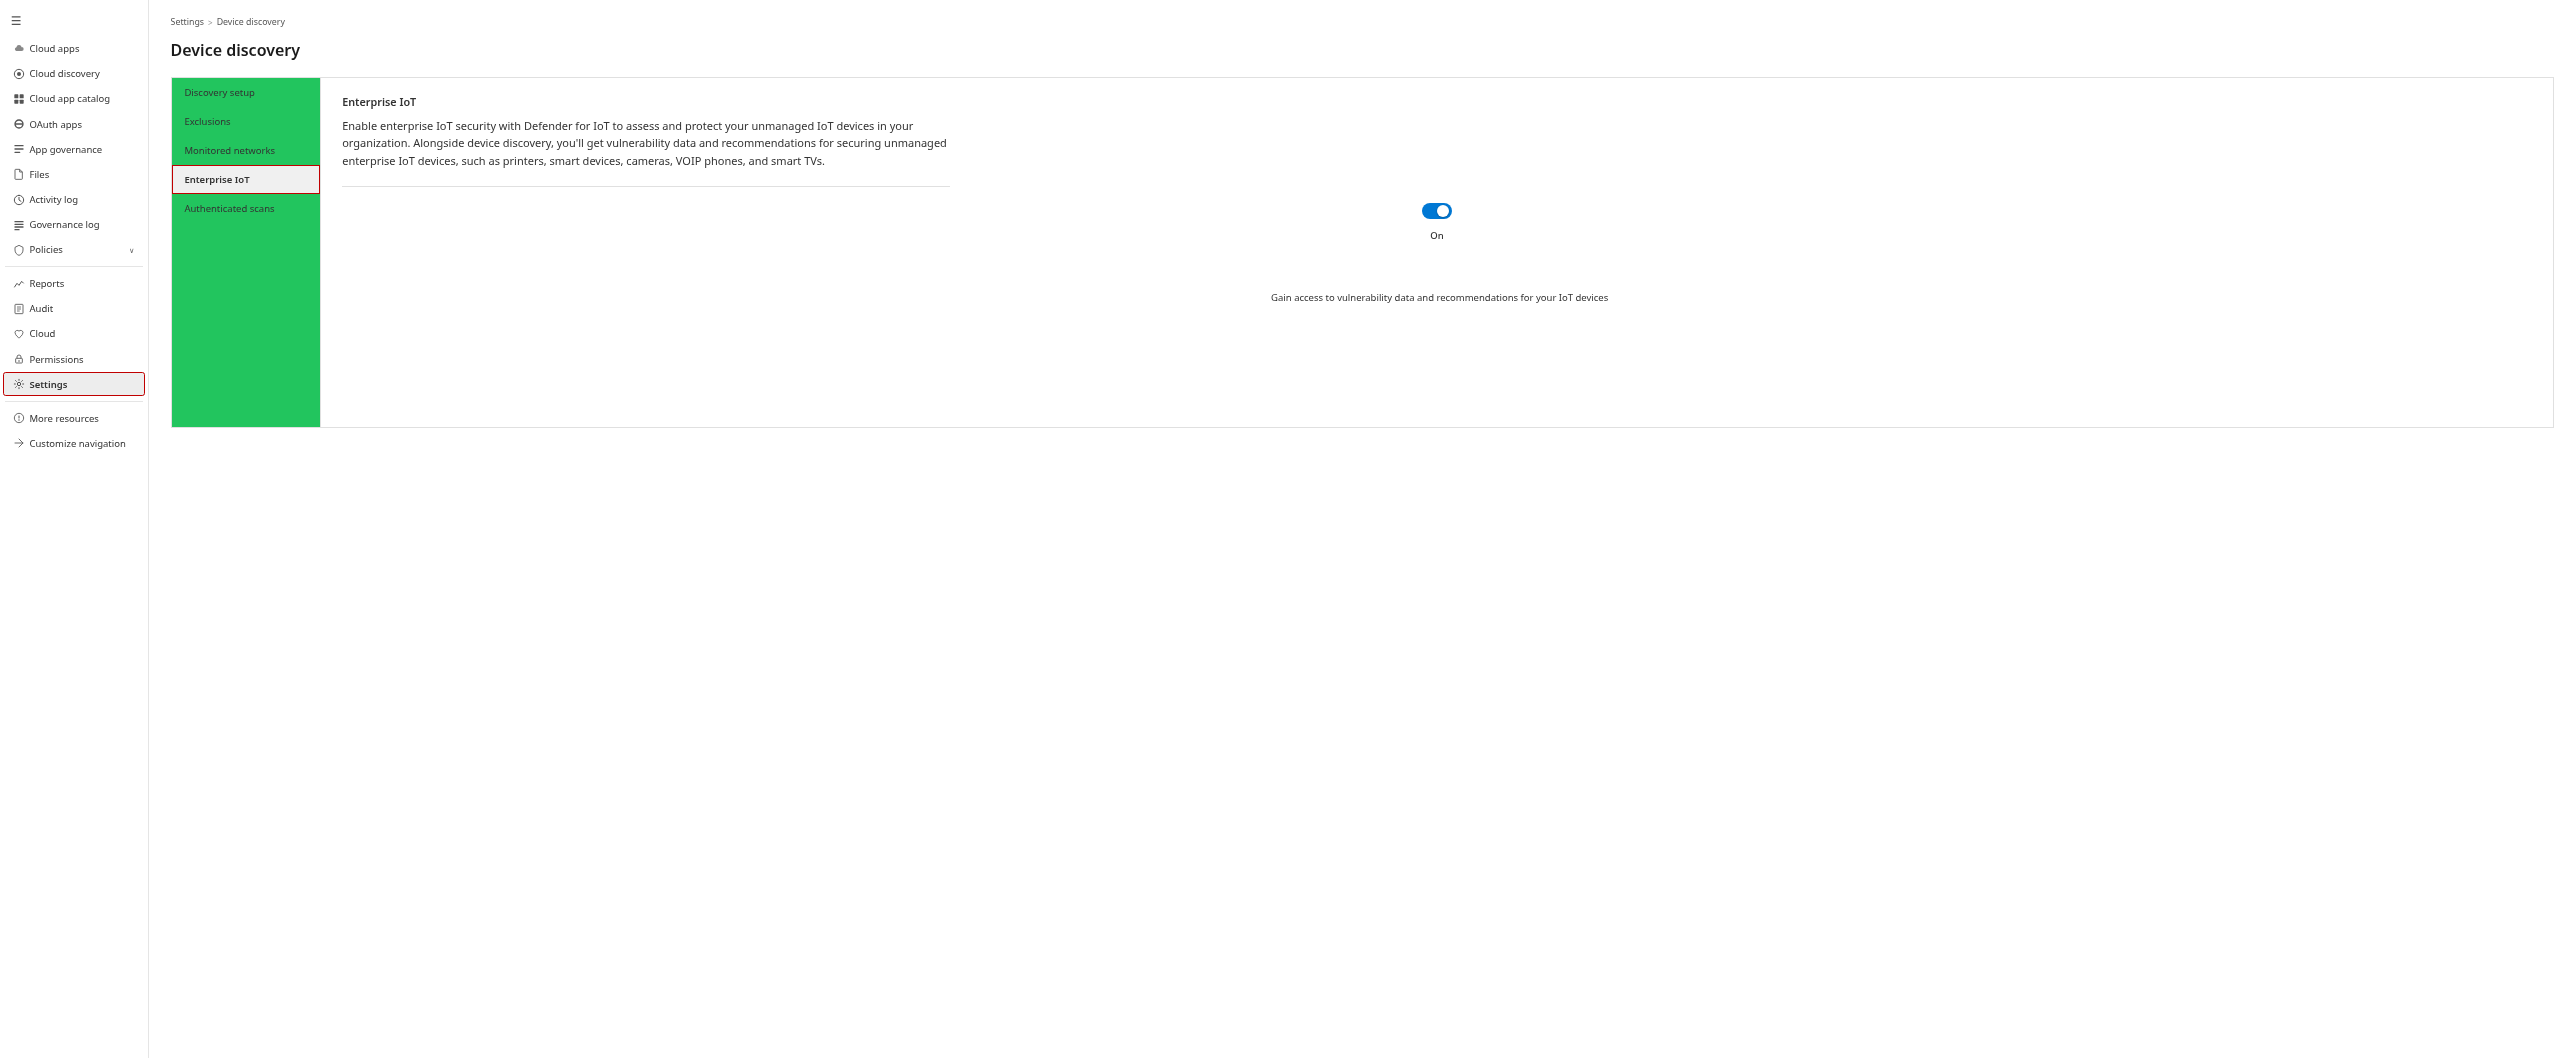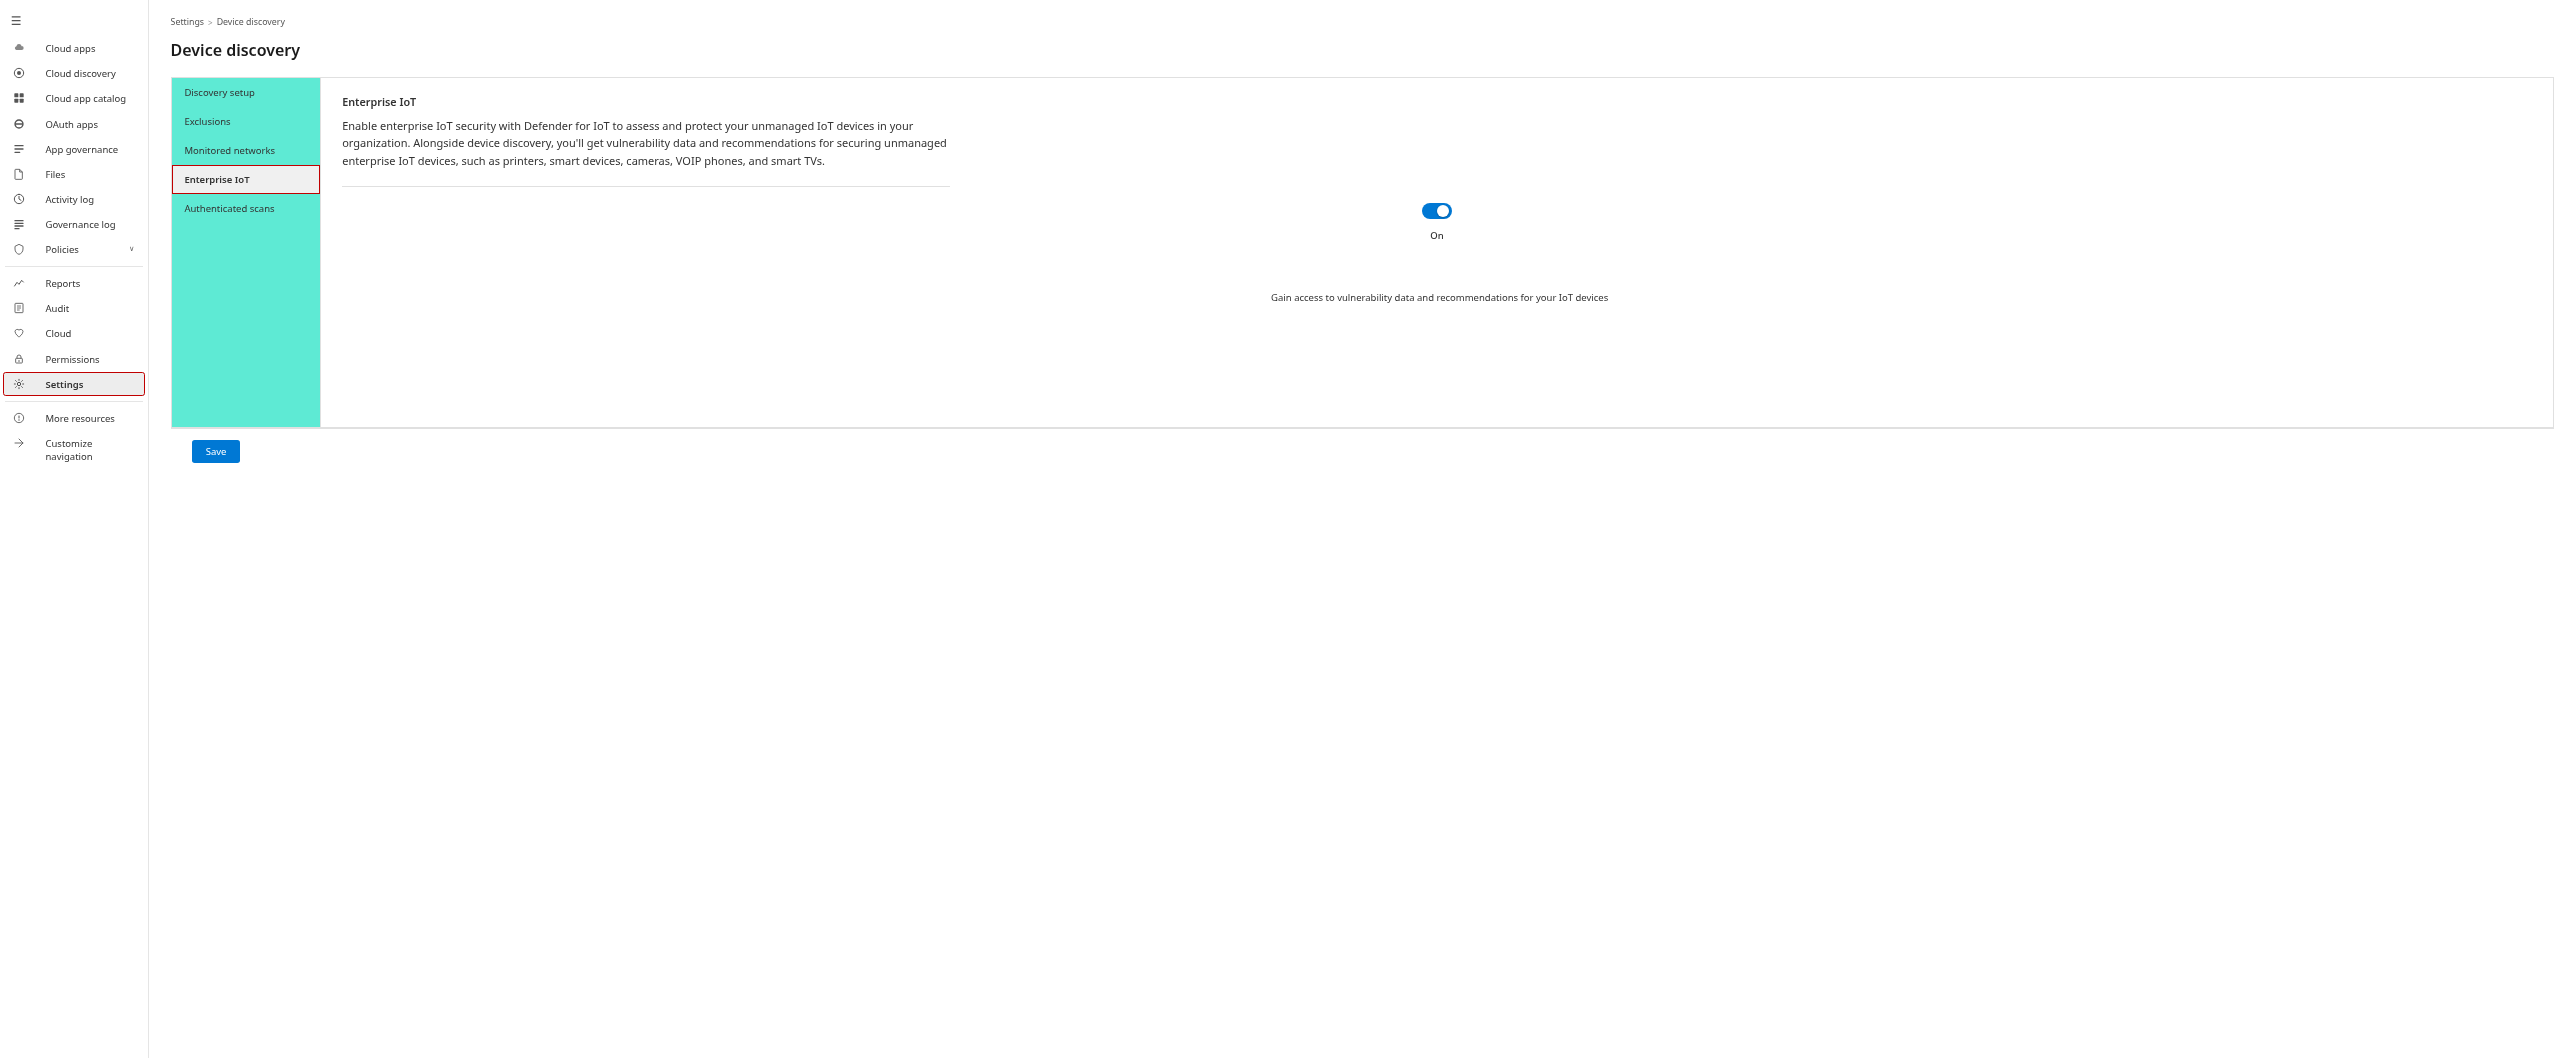--- a/index.html
+++ b/index.html
@@ -12,21 +12,22 @@
       background: #fff;
       border-right: 0.7px solid #e5e5e5;
       display: flex;
       flex-direction: column;
       overflow-y: auto;
       padding: 5.4px 0;
     }
 
     .sidebar-item {
       display: flex;
-      gap: 20px;
+      align-items: center;
+      gap: 4px;
       padding: 5.4px 10.8px;
       cursor: pointer;
       color: #333;
       font-size: 9.5px;
       border-radius: 2.7px;
       margin: 0.7px 2.7px;
       position: relative;
     }
     .sidebar-item.active-outlined {
       background: #ededed;
@@ -97,21 +98,21 @@
     .panel-container {
       display: flex;
       border: 0.7px solid #e0e0e0;
       min-height: 351px;
     }
 
     .tab-nav {
       width: 149px;
       min-width: 149px;
       border-right: 0.7px solid #e0e0e0;
-      background: #5eead4;
+      background: #22c55e;
     }
     .tab-nav-item {
       padding: 8px 10.8px;
       cursor: pointer;
       font-size: 9.5px;
       color: #333;
       border-left: 2px solid transparent;
     }
     .tab-nav-item.active {
       background: #f0f0f0;
@@ -410,19 +411,16 @@
             <div class="toggle-track">
               <div class="toggle-thumb"></div>
             </div>
           </div>
           <span class="toggle-label">On</span>
           <span class="toggle-desc">Gain access to vulnerability data and recommendations for your IoT devices</span>
         </div>
       </div>
     </div>
 
-    <div class="save-bar">
-      <button class="save-btn">Save</button>
-    </div>
 
   </div>
 </div>
 
 
 </body></html>

